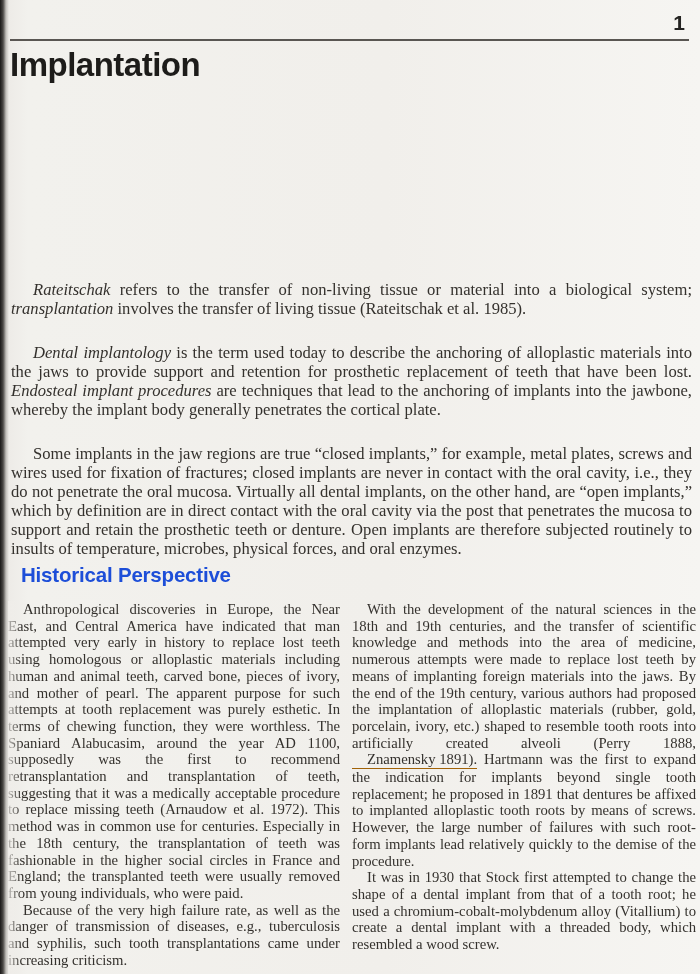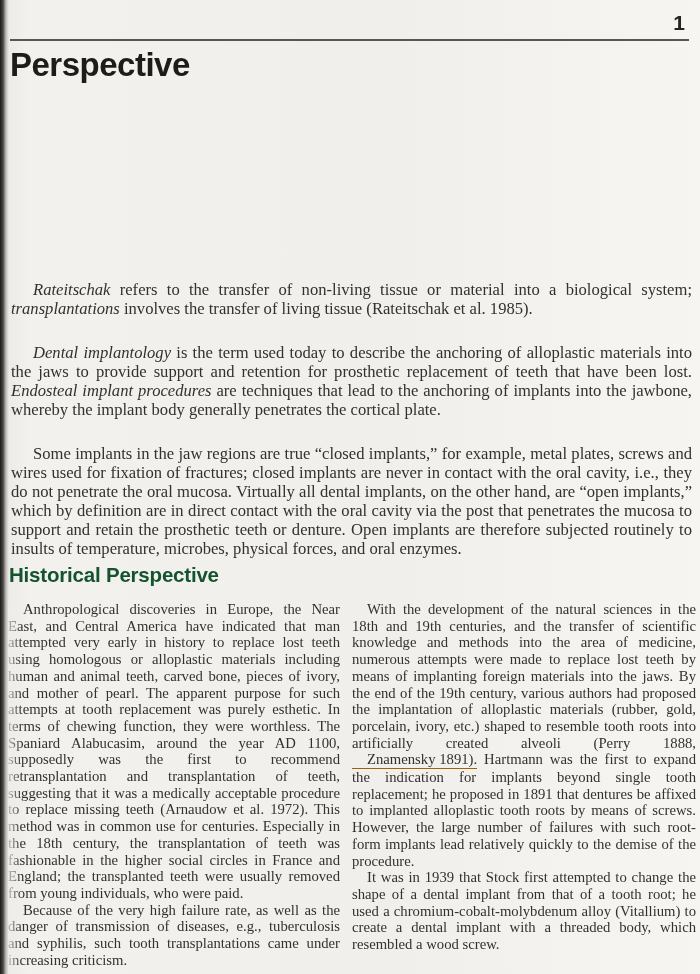--- a/index.html
+++ b/index.html
@@ -32,21 +32,21 @@
     letter-spacing:-0.5px; color:#1d1c1a;
   }
   .intro {
     position:absolute; top:280px; left:11px; width:681px;
     font-size:16.6px; line-height:19px; text-align:justify;
   }
   .intro p { margin:0 0 25px 0; text-indent:22px; }
   h2.section {
     position:absolute; top:563px; left:9px; margin:0;
     font:bold 20.5px "Liberation Sans", sans-serif;
-    letter-spacing:-0.2px; color:#14532d;
+    letter-spacing:-0.2px; color:#1d4ed8;padding-left:12px;
   }
   .cols {
     position:absolute; top:601px; left:8px; width:688px;
     display:flex; gap:12px;
   }
   .col { font-size:14.7px; line-height:16.7px; text-align:justify; }
   .col-left  { width:332px; }
   .col-right { width:344px; }
   .col p { margin:0; text-indent:15px; }
   .red-underline {
@@ -63,34 +63,34 @@
 </style>
 </head>
 <body>
 
 <div class="paper"></div>
 <div class="binding"></div>
 
 <div class="pageno">1</div>
 <div class="rule"></div>
 
-<h1 class="title">Perspective</h1>
+<h1 class="title">Implantation</h1>
 
 <div class="intro">
-  <p><i>Rateitschak</i><span> refers to the transfer of non-living tissue or material into a biological system; </span><i>transplantations</i><span> involves the transfer of living tissue (Rateitschak et al. 1985).</span></p>
+  <p><i>Rateitschak</i><span> refers to the transfer of non-living tissue or material into a biological system; </span><i>transplantation</i><span> involves the transfer of living tissue (Rateitschak et al. 1985).</span></p>
   <p><i>Dental implantology</i><span> is the term used today to describe the anchoring of alloplastic materials into the jaws to provide support and retention for prosthetic replacement of teeth that have been lost. </span><i>Endosteal implant procedures</i><span> are techniques that lead to the anchoring of implants into the jawbone, whereby the implant body generally penetrates the cortical plate.</span></p>
   <p><span>Some implants in the jaw regions are true “closed implants,” for example, metal plates, screws and wires used for fixation of fractures; closed implants are never in contact with the oral cavity, i.e., they do not penetrate the oral mucosa. Virtually all dental implants, on the other hand, are “open implants,” which by definition are in direct contact with the oral cavity via the post that penetrates the mucosa to support and retain the prosthetic teeth or denture. Open implants are therefore subjected routinely to insults of temperature, microbes, physical forces, and oral enzymes.</span></p>
 </div>
 
 <h2 class="section">Historical Perspective</h2>
 
 <div class="cols">
   <div class="col col-left">
     <p><span>Anthropological discoveries in Europe, the Near East, and Central America have indicated that man attempted very early in history to replace lost teeth using homologous or alloplastic materials including human and animal teeth, carved bone, pieces of ivory, and mother of pearl. The apparent purpose for such attempts at tooth replacement was purely esthetic. In terms of chewing function, they were worthless. The Spaniard Alabucasim, around the year AD 1100, supposedly was the first to recommend retransplantation and transplantation of teeth, suggesting that it was a medically acceptable procedure to replace missing teeth (Arnaudow et al. 1972). This method was in common use for centuries. Especially in the 18th century, the transplantation of teeth was fashionable in the higher social circles in France and England; the transplanted teeth were usually removed from young individuals, who were paid.</span></p>
     <p><span>Because of the very high failure rate, as well as the danger of transmission of diseases, e.g., tuberculosis and syphilis, such tooth transplantations came under increasing criticism.</span></p>
   </div>
   <div class="col col-right">
     <p><span>With the development of the natural sciences in the 18th and 19th centuries, and the transfer of scientific knowledge and methods into the area of medicine, numerous attempts were made to replace lost teeth by means of implanting foreign materials into the jaws. By the end of the 19th century, various authors had proposed the implantation of alloplastic materials (rubber, gold, porcelain, ivory, etc.) shaped to resemble tooth roots into artificially created alveoli (Perry 1888, </span><span class="red-underline">Znamensky 1891).</span><span> Hartmann was the first to expand the indication for implants beyond single tooth replacement; he proposed in 1891 that dentures be affixed to implanted alloplastic tooth roots by means of screws. However, the large number of failures with such root-form implants lead relatively quickly to the demise of the procedure.</span></p>
-    <p><span>It was in 1939 that Stock first attempted to change the shape of a dental implant from that of a tooth root; he used a chromium-cobalt-molybdenum alloy (Vitallium) to create a dental implant with a threaded body, which resembled a wood screw.</span></p>
+    <p><span>It was in 1930 that Stock first attempted to change the shape of a dental implant from that of a tooth root; he used a chromium-cobalt-molybdenum alloy (Vitallium) to create a dental implant with a threaded body, which resembled a wood screw.</span></p>
   </div>
 </div>
 
 <div class="edge-fade"></div>
 
 </body></html>

